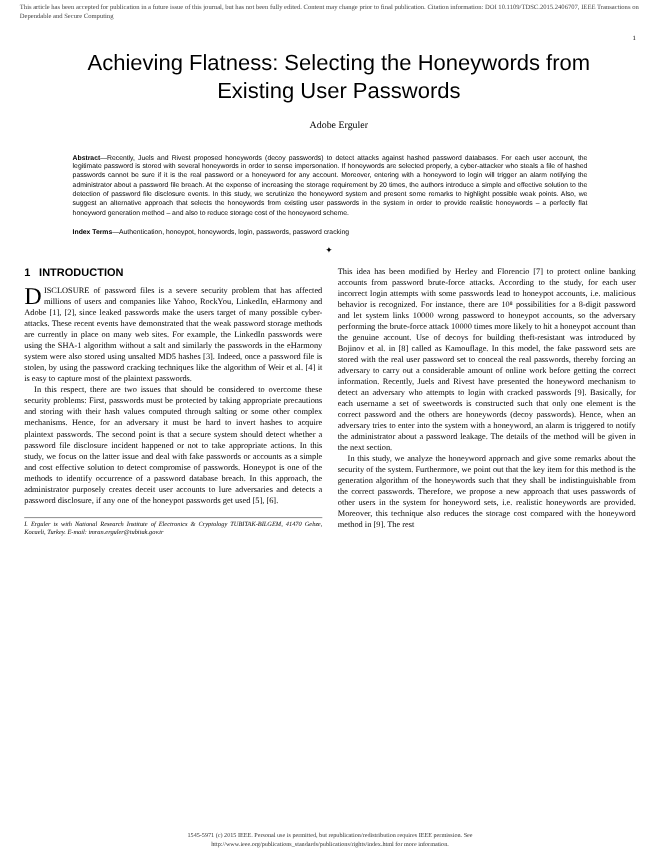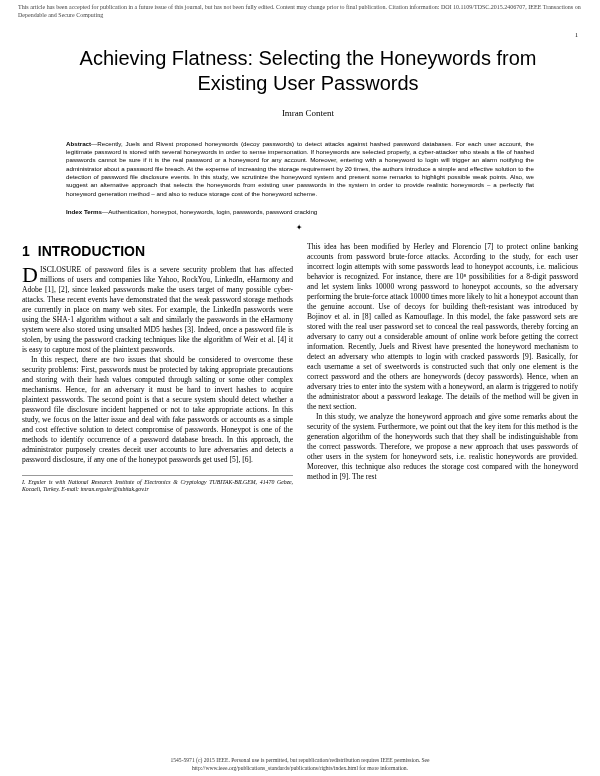--- a/index.html
+++ b/index.html
@@ -8,37 +8,37 @@
 .page-num { position: absolute; top: 32px; right: 22px; font-size: 6px; }
 .title-block { text-align: center; padding: 26px 40px 12px 56px; }
 .title { font-family: Arial, Helvetica, sans-serif; font-size: 20px; font-weight: 400; line-height: 1.25; }
 .author { font-size: 9px; margin-top: 12px; }
 .abstract-block { font-family: Arial, Helvetica, sans-serif; font-size: 6.2px; line-height: 1.35; padding: 10px 66px 4px 66px; text-align: justify; }
 .abstract-block b { font-weight: bold; }
 .index-terms { font-family: Arial, Helvetica, sans-serif; font-size: 6.2px; padding: 6px 66px 0 66px; text-align: left; }
 .separator { text-align: center; font-size: 8px; letter-spacing: 2px; margin: 8px 0 10px 0; }
 .columns { display: flex; padding: 0 22px; gap: 14px; }
 .col { flex: 1; font-size: 7.6px; line-height: 1.32; text-align: justify; }
-.section-head { font-family: Arial, Helvetica, sans-serif; font-weight: bold; font-size: 14px; margin-bottom: 4px; }
+.section-head { font-family: Arial, Helvetica, sans-serif; font-weight: bold; font-size: 10px; margin-bottom: 4px; }
 .section-head .num { margin-right: 8px; }
 .dropcap { float: left; font-size: 22px; line-height: 18px; font-weight: 400; padding-right: 2px; padding-top: 1px; }
 .body-p { margin-bottom: 0; text-indent: 0; }
 .body-p.indent { text-indent: 9px; }
 .affil { font-size: 5.8px; font-style: italic; margin-top: 10px; line-height: 1.3; border-top: 0.5px solid #999; padding-top: 3px; }
 .footer { position: absolute; bottom: 4px; left: 0; right: 0; text-align: center; font-size: 5.6px; line-height: 1.3; color: #333; padding: 0 30px; }
 </style>
 </head>
 <body>
 
 <div class="header-note">This article has been accepted for publication in a future issue of this journal, but has not been fully edited. Content may change prior to final publication. Citation information: DOI 10.1109/TDSC.2015.2406707, IEEE Transactions on Dependable and Secure Computing</div>
 <div class="page-num">1</div>
 
 <div class="title-block">
   <h1 class="title">Achieving Flatness: Selecting the Honeywords from Existing User Passwords</h1>
-  <div class="author">Imran Content</div>
+  <div class="author">Adobe Erguler</div>
 </div>
 
 <div class="abstract-block">
   <b>Abstract</b><span>—Recently, Juels and Rivest proposed honeywords (decoy passwords) to detect attacks against hashed password databases. For each user account, the legitimate password is stored with several honeywords in order to sense impersonation. If honeywords are selected properly, a cyber-attacker who steals a file of hashed passwords cannot be sure if it is the real password or a honeyword for any account. Moreover, entering with a honeyword to login will trigger an alarm notifying the administrator about a password file breach. At the expense of increasing the storage requirement by 20 times, the authors introduce a simple and effective solution to the detection of password file disclosure events. In this study, we scrutinize the honeyword system and present some remarks to highlight possible weak points. Also, we suggest an alternative approach that selects the honeywords from existing user passwords in the system in order to provide realistic honeywords – a perfectly flat honeyword generation method – and also to reduce storage cost of the honeyword scheme.</span>
 </div>
 
 <div class="index-terms">
   <b>Index Terms</b><span>—Authentication, honeypot, honeywords, login, passwords, password cracking</span>
 </div>
 

